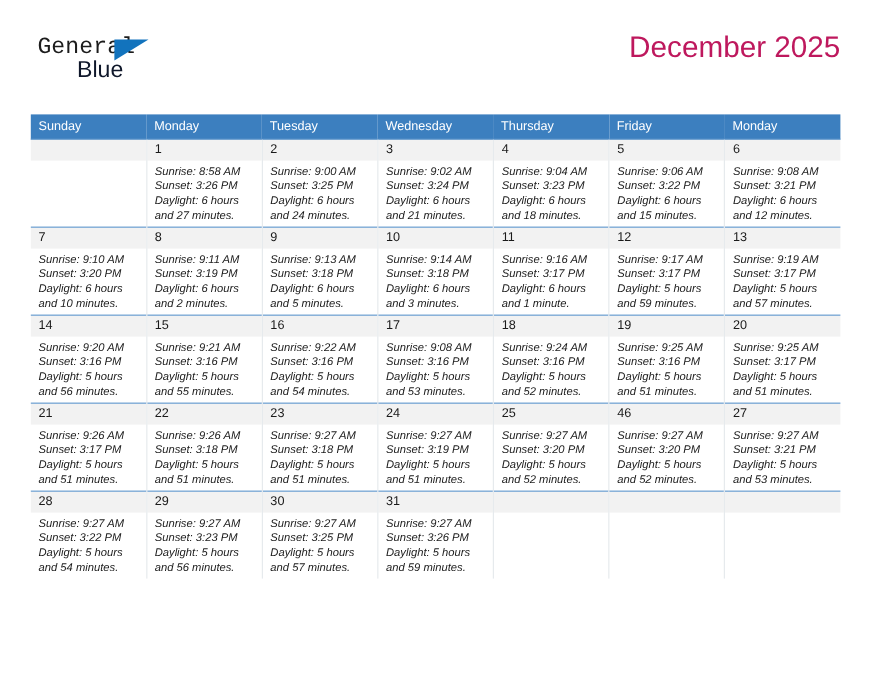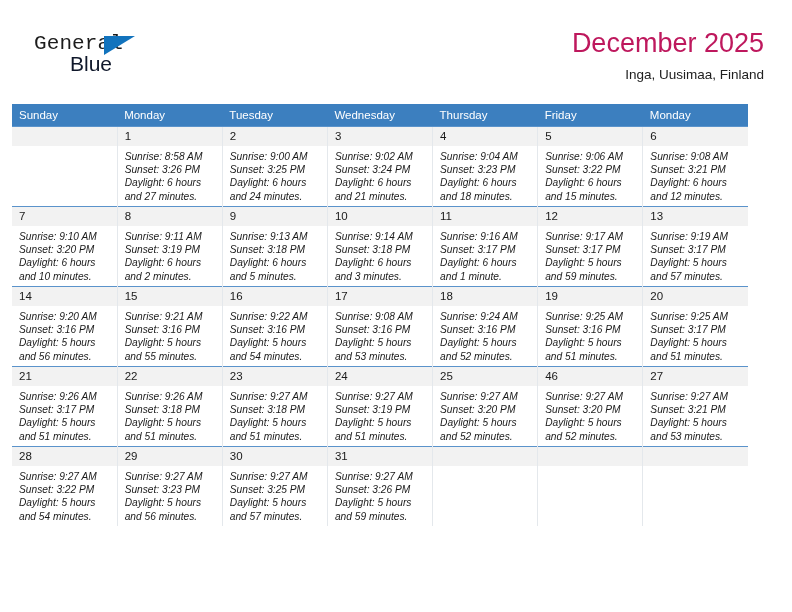--- a/index.html
+++ b/index.html
@@ -80,21 +80,21 @@
     font-size: 13.5px;
     color: #202020;
     line-height: 22px;
     margin-top: 4px;
     white-space: nowrap;
   }
 
   
   .calendar {
     position: absolute;
-    left: 12px;
+    left: 28px;
     top: 104px;
     width: 736px;
   }
   table.cal {
     width: 736px;
     border-collapse: collapse;
     table-layout: fixed;
   }
   table.cal th {
     background: #3c7fbf;
@@ -152,21 +152,20 @@
   <div class="top">
 
     <div class="brand">
       <span class="brand-general">General</span>
       <span class="brand-triangle"></span>
       <span class="brand-blue">Blue</span>
     </div>
 
     <div class="titles">
       <div class="cal-title">December 2025</div>
-      <div class="cal-subtitle">Inga, Uusimaa, Finland</div>
     </div>
 
   </div>
 
   <div class="calendar">
     <table class="cal">
       <thead>
         <tr id="weekday-row">
             <th>Sunday</th>
             <th>Monday</th>

